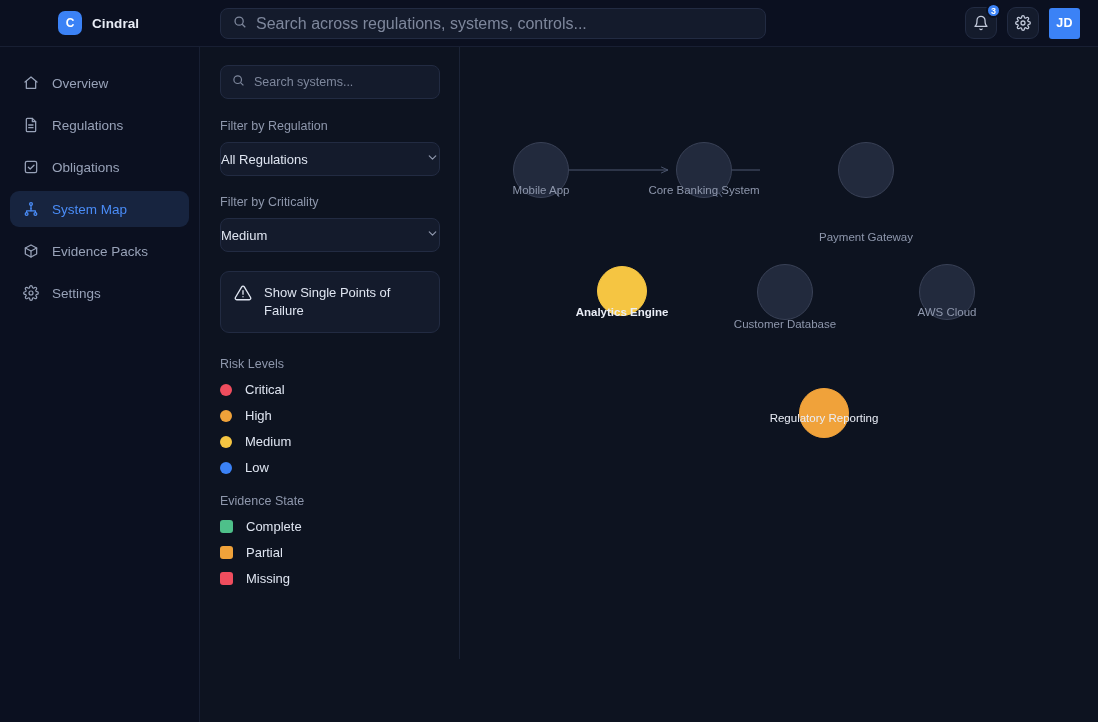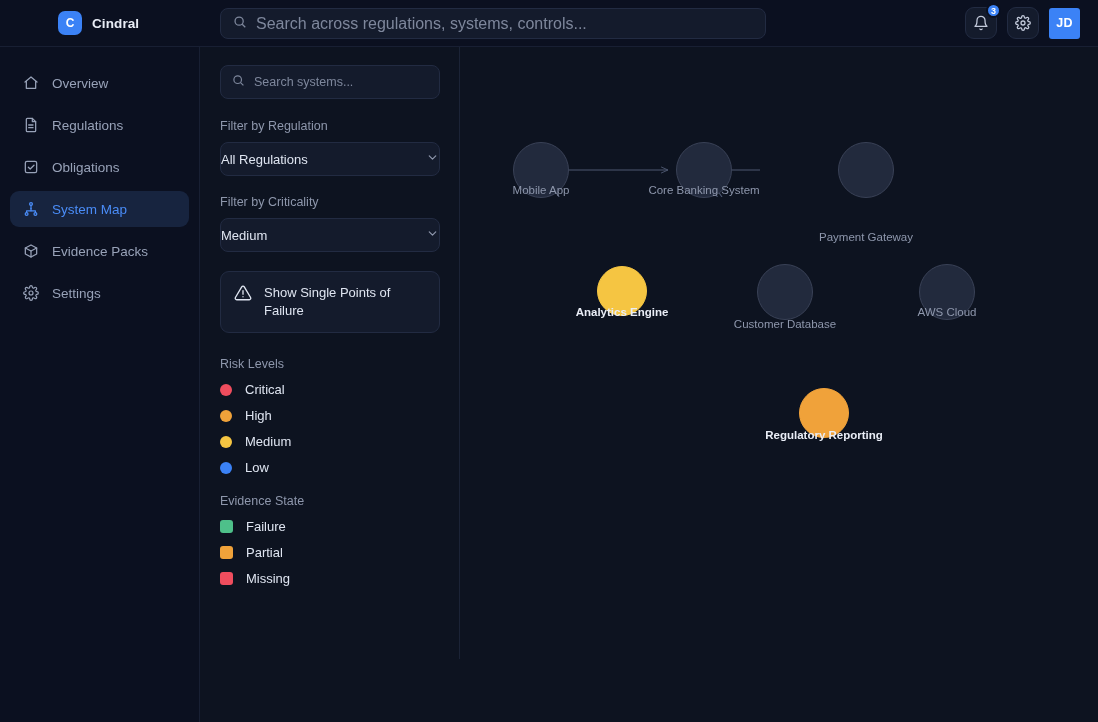--- a/index.html
+++ b/index.html
@@ -306,21 +306,21 @@
         <div class="legend-row">
           <span class="dot" style="background:#3b82f6"></span>
           <span class="lbl">Low</span>
         </div>
       </div>
 
       <div class="legend-block">
         <div class="legend-title">Evidence State</div>
         <div class="legend-row">
           <span class="sq" style="background:#4ec08a"></span>
-          <span class="lbl">Failure</span>
+          <span class="lbl">Complete</span>
         </div>
         <div class="legend-row">
           <span class="sq" style="background:#f0a23a"></span>
           <span class="lbl">Partial</span>
         </div>
         <div class="legend-row">
           <span class="sq" style="background:#ef4d5e"></span>
           <span class="lbl">Missing</span>
         </div>
       </div>
@@ -362,19 +362,19 @@
           <div class="node" style="left: 325px; top: 245px;">
             <div class="circ" style="height: 56px; width: 56px; background: rgb(34, 42, 61); border: 1px solid rgb(57, 65, 86);"></div>
             <div class="nlabel" style="top: 54px; color: rgb(142, 151, 172); font-weight: 400;">Customer Database</div>
           </div>
           <div class="node" style="left: 487px; top: 245px;">
             <div class="circ" style="height: 56px; width: 56px; background: rgb(34, 42, 61); border: 1px solid rgb(57, 65, 86);"></div>
             <div class="nlabel" style="top: 42px; color: rgb(142, 151, 172); font-weight: 400;">AWS Cloud</div>
           </div>
           <div class="node" style="left: 364px; top: 366px;">
             <div class="circ" style="height: 50px; width: 50px; background: rgb(240, 162, 58); border: 1px solid rgb(240, 162, 58);"></div>
-            <div class="nlabel" style="top: 41px; color: rgb(233, 237, 246); font-weight: 700;">Regulatory Reporting</div>
+            <div class="nlabel" style="top: 24px; color: rgb(233, 237, 246); font-weight: 400;">Regulatory Reporting</div>
           </div>
         </div>
     </div>
 
   </div>
 </div>
 
 </body></html>

